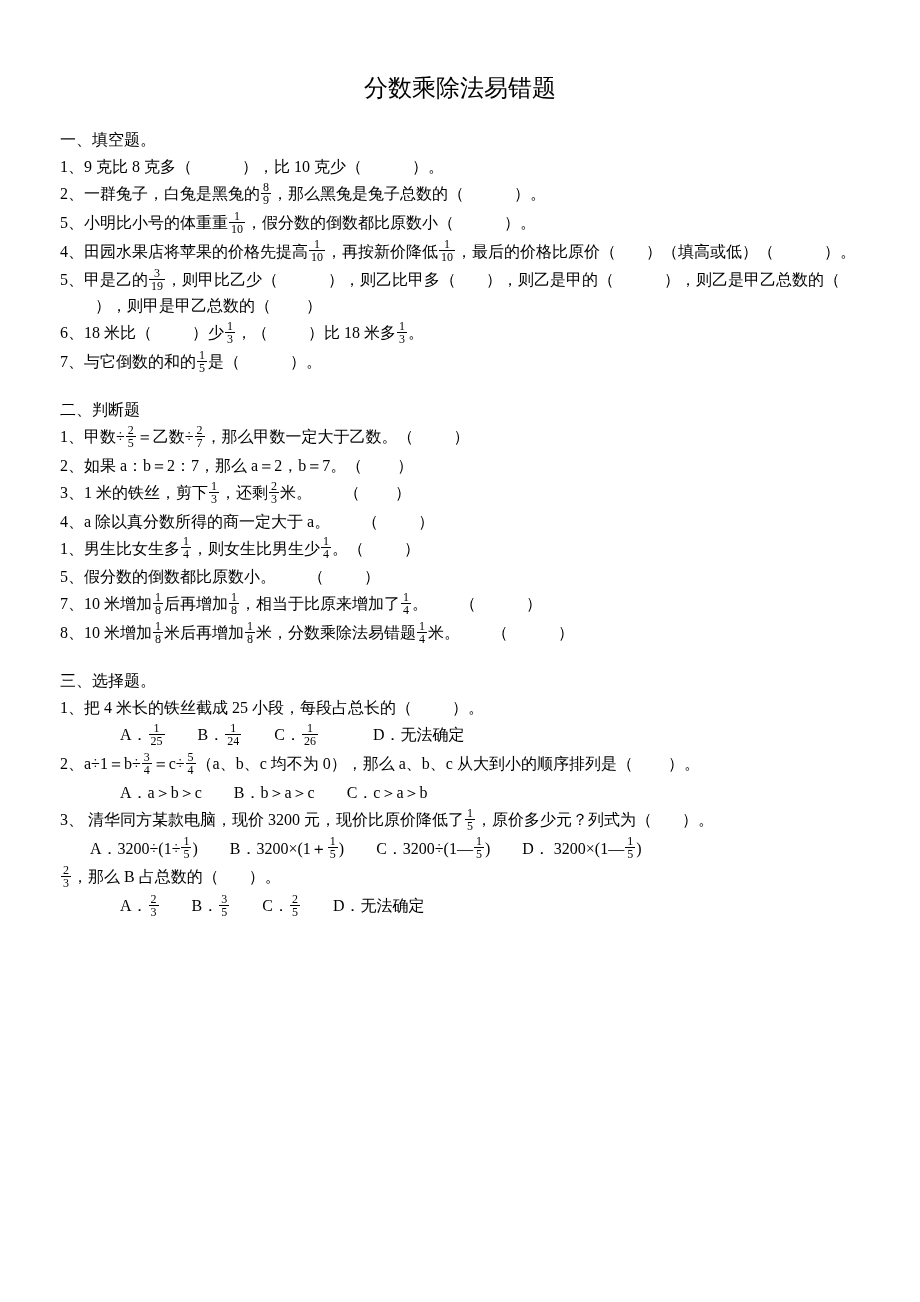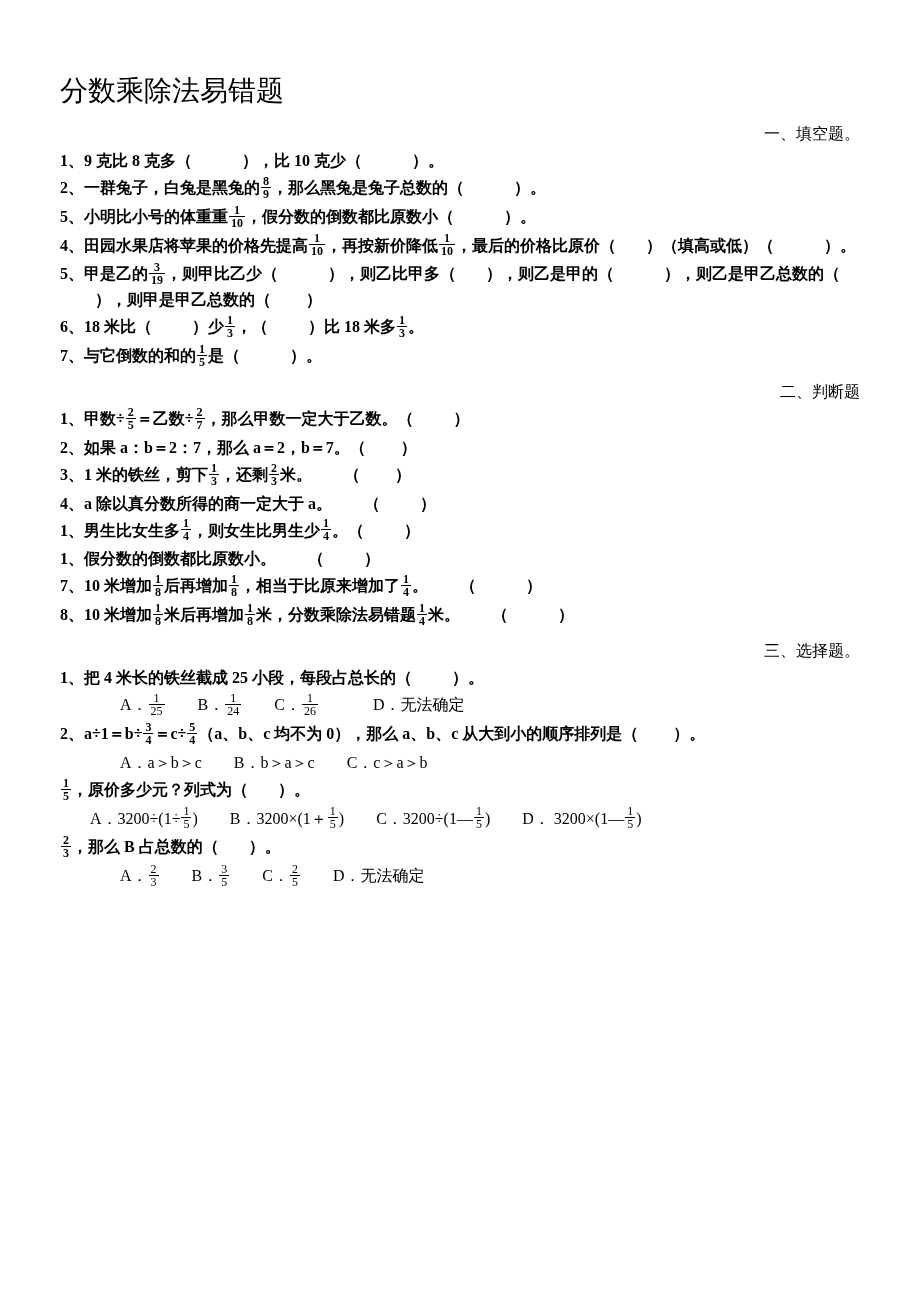--- a/index.html
+++ b/index.html
@@ -7,31 +7,29 @@
     font-size: 16px;
     line-height: 1.5;
     margin: 0;
     padding: 70px 60px;
     width: 920px;
     box-sizing: border-box;
     color: #000;
     background: #fff;
   }
   .title {
-    text-align: left;
-    font-size: 28px;
+    text-align: center;
+    font-size: 24px;
   }
   .section {
-    margin-top: 10px;
+    margin-top: 22px;
     margin-bottom: 2px;
-    text-align: right;
   }
   .q {
     margin: 3px 0;
-    font-weight: bold;
   }
   .frac {
     display: inline-block;
     vertical-align: middle;
     text-align: center;
     font-size: 12px;
     line-height: 1;
     position: relative;
     top: -2px;
     margin: 0 1px;
@@ -107,21 +105,21 @@
 
 <div class="q">
   <span>4、a 除以真分数所得的商一定大于 a。　　（</span><span class="blank" style="min-width:40px"></span><span>）</span>
 </div>
 
 <div class="q">
   <span>1、男生比女生多</span><span class="frac"><span class="num">1</span><span class="den">4</span></span><span>，则女生比男生少</span><span class="frac"><span class="num">1</span><span class="den">4</span></span><span>。（</span><span class="blank" style="min-width:40px"></span><span>）</span>
 </div>
 
 <div class="q">
-  <span>1、假分数的倒数都比原数小。　　（</span><span class="blank" style="min-width:40px"></span><span>）</span>
+  <span>5、假分数的倒数都比原数小。　　（</span><span class="blank" style="min-width:40px"></span><span>）</span>
 </div>
 
 <div class="q">
   <span>7、10 米增加</span><span class="frac"><span class="num">1</span><span class="den">8</span></span><span>后再增加</span><span class="frac"><span class="num">1</span><span class="den">8</span></span><span>，相当于比原来增加了</span><span class="frac"><span class="num">1</span><span class="den">4</span></span><span>。　　（</span><span class="blank" style="min-width:50px"></span><span>）</span>
 </div>
 
 <div class="q">
   <span>8、10 米增加</span><span class="frac"><span class="num">1</span><span class="den">8</span></span><span>米后再增加</span><span class="frac"><span class="num">1</span><span class="den">8</span></span><span>米，分数乘除法易错题</span><span class="frac"><span class="num">1</span><span class="den">4</span></span><span>米。　　（</span><span class="blank" style="min-width:50px"></span><span>）</span>
 </div>
 
@@ -140,21 +138,21 @@
 <div class="q">
   <span>2、a÷1＝b÷</span><span class="frac"><span class="num">3</span><span class="den">4</span></span><span>＝c÷</span><span class="frac"><span class="num">5</span><span class="den">4</span></span><span>（a、b、c 均不为 0），那么 a、b、c 从大到小的顺序排列是（</span><span class="blank" style="min-width:35px"></span><span>）。</span>
 </div>
 <div class="opts">
   <span class="opt">A．a＞b＞c</span>
   <span class="opt">B．b＞a＞c</span>
   <span class="opt">C．c＞a＞b</span>
 </div>
 
 <div class="q">
-  <span class="frac"><span class="num">1</span><span class="den">5</span></span><span>，原价多少元？列式为（</span><span class="blank" style="min-width:30px"></span><span>）。</span>
+  <span>3、 清华同方某款电脑，现价 3200 元，现价比原价降低了</span><span class="frac"><span class="num">1</span><span class="den">5</span></span><span>，原价多少元？列式为（</span><span class="blank" style="min-width:30px"></span><span>）。</span>
 </div>
 <div class="opts" style="padding-left:30px">
   <span class="opt"><span>A．3200÷(1÷</span><span class="frac"><span class="num">1</span><span class="den">5</span></span><span>)</span></span>
   <span class="opt"><span>B．3200×(1＋</span><span class="frac"><span class="num">1</span><span class="den">5</span></span><span>)</span></span>
   <span class="opt"><span>C．3200÷(1—</span><span class="frac"><span class="num">1</span><span class="den">5</span></span><span>)</span></span>
   <span class="opt"><span>D．  3200×(1—</span><span class="frac"><span class="num">1</span><span class="den">5</span></span><span>)</span></span>
 </div>
 
 <div class="q">
   <span class="frac"><span class="num">2</span><span class="den">3</span></span><span>，那么 B 占总数的（</span><span class="blank" style="min-width:30px"></span><span>）。</span>

